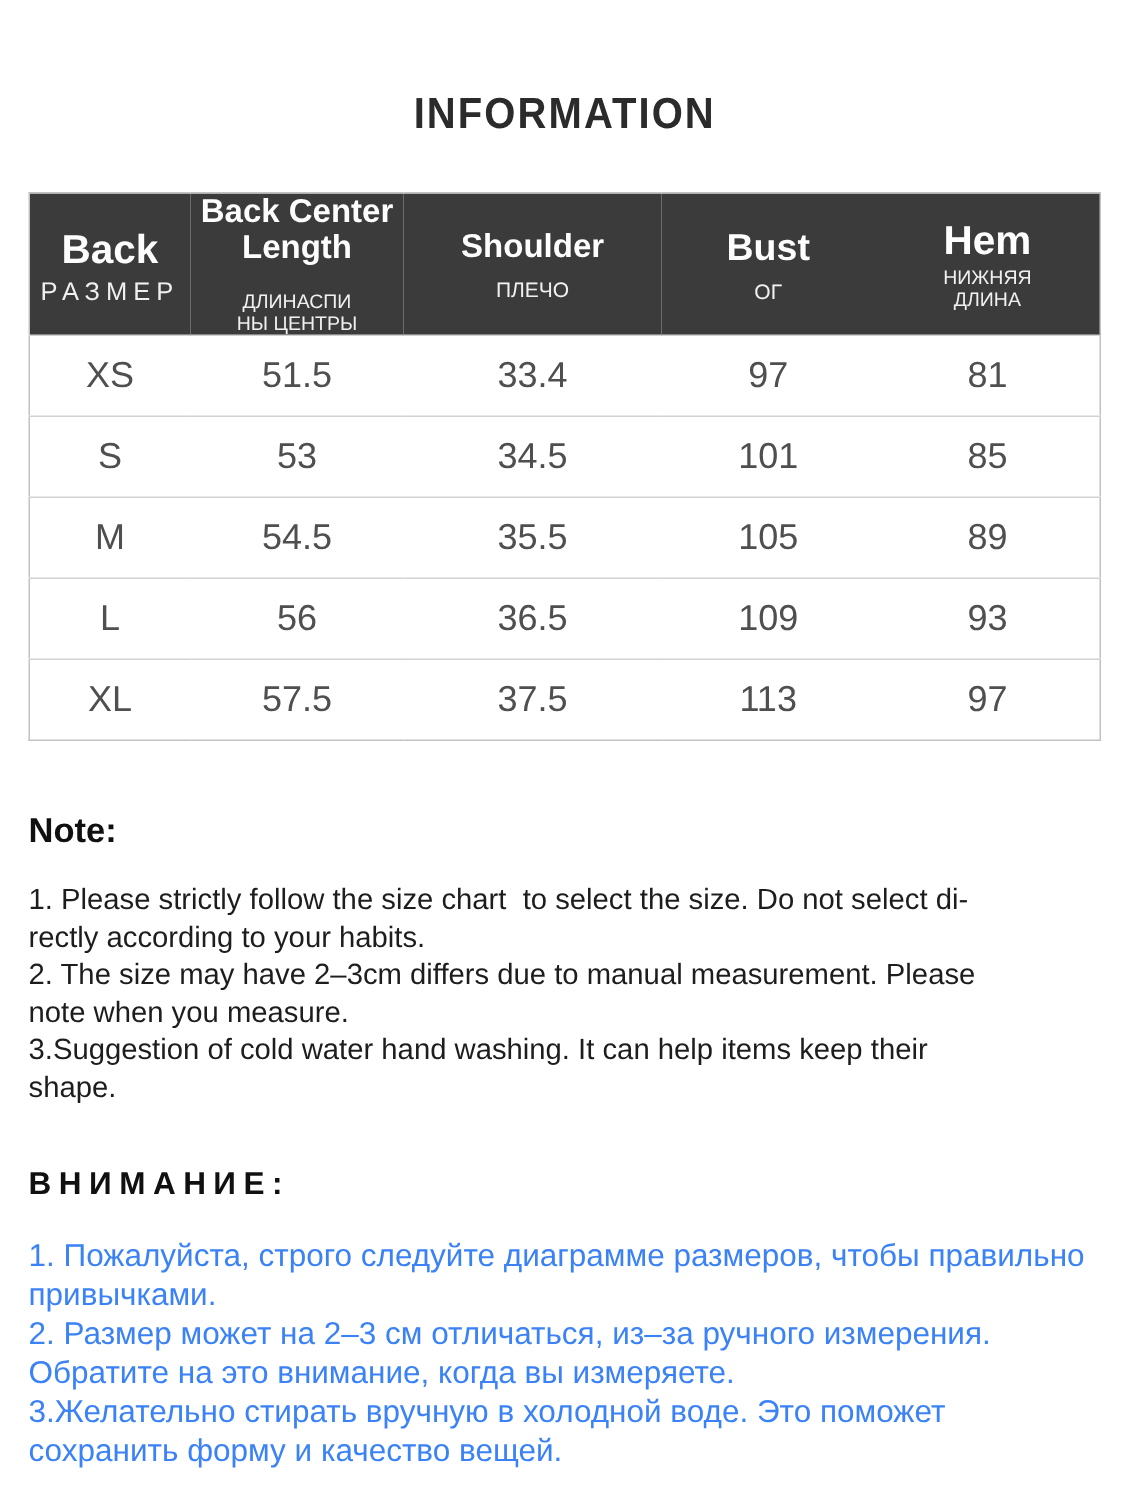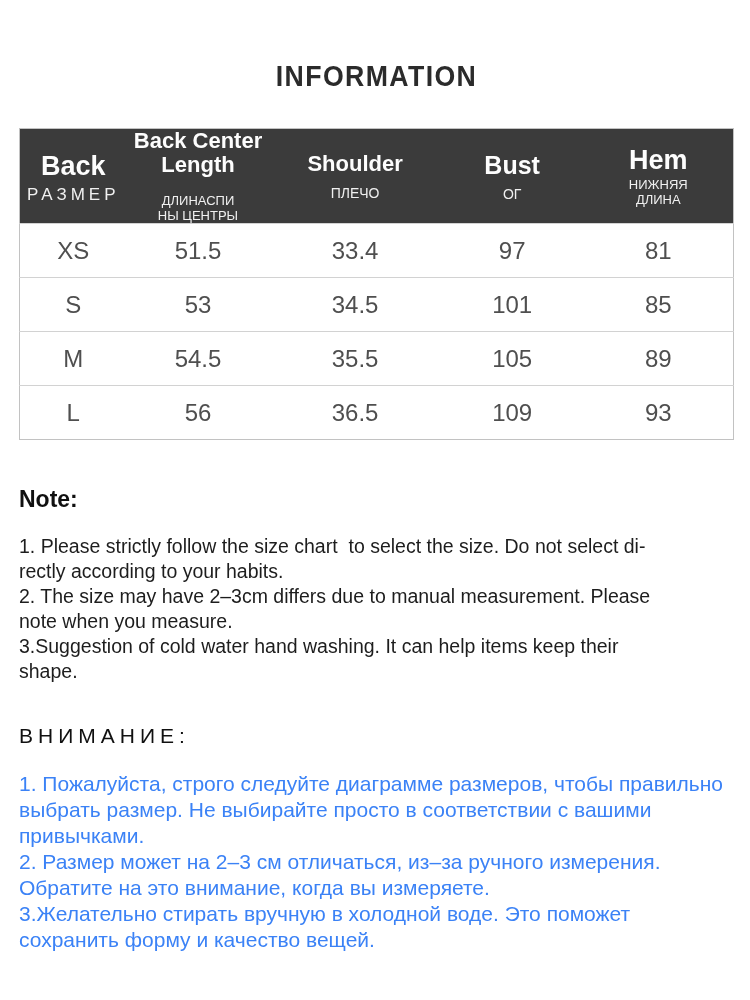--- a/index.html
+++ b/index.html
@@ -90,21 +90,21 @@
   }
   .note-body {
     margin-top: 21px;
     font-size: 19.5px;
     line-height: 25px;
     color: #1d1d1d;
   }
   .note-line { white-space: pre-wrap; }
   .attention-heading {
     font-size: 21px;
-    font-weight: 400;
+    font-weight: 700;
     letter-spacing: 5px;
     color: #101010;
     margin: 40px 0 0 0;
   }
   .attention-body {
     margin-top: 23px;
     font-size: 21px;
     line-height: 26px;
     color: #3b82f6;
   }
@@ -173,37 +173,43 @@
         <td>105</td>
         <td>89</td>
       </tr>
       <tr>
         <td>L</td>
         <td>56</td>
         <td>36.5</td>
         <td>109</td>
         <td>93</td>
       </tr>
+      <tr>
+        <td>XL</td>
+        <td>57.5</td>
+        <td>37.5</td>
+        <td>113</td>
+        <td>97</td>
+      </tr>
     </tbody>
   </table>
 
   <h2 class="note-heading">Note:</h2>
   <div class="note-body">
     <div class="note-line">1. Please strictly follow the size chart  to select the size. Do not select di-</div>
     <div class="note-line">rectly according to your habits.</div>
     <div class="note-line">2. The size may have 2–3cm differs due to manual measurement. Please</div>
     <div class="note-line">note when you measure.</div>
     <div class="note-line">3.Suggestion of cold water hand washing. It can help items keep their</div>
     <div class="note-line">shape.</div>
   </div>
 
   <h2 class="attention-heading">ВНИМАНИЕ:</h2>
   <div class="attention-body">
     <div class="note-line">1. Пожалуйста, строго следуйте диаграмме размеров, чтобы правильно</div>
-    <div class="note-line">выбрать размер. Не выбирайте просто в соответствии с вашими</div>
     <div class="note-line">привычками.</div>
     <div class="note-line">2. Размер может на 2–3 см отличаться, из–за ручного измерения.</div>
     <div class="note-line">Обратите на это внимание, когда вы измеряете.</div>
     <div class="note-line">3.Желательно стирать вручную в холодной воде. Это поможет</div>
     <div class="note-line">сохранить форму и качество вещей.</div>
   </div>
 
 </div>
 
 </body></html>

